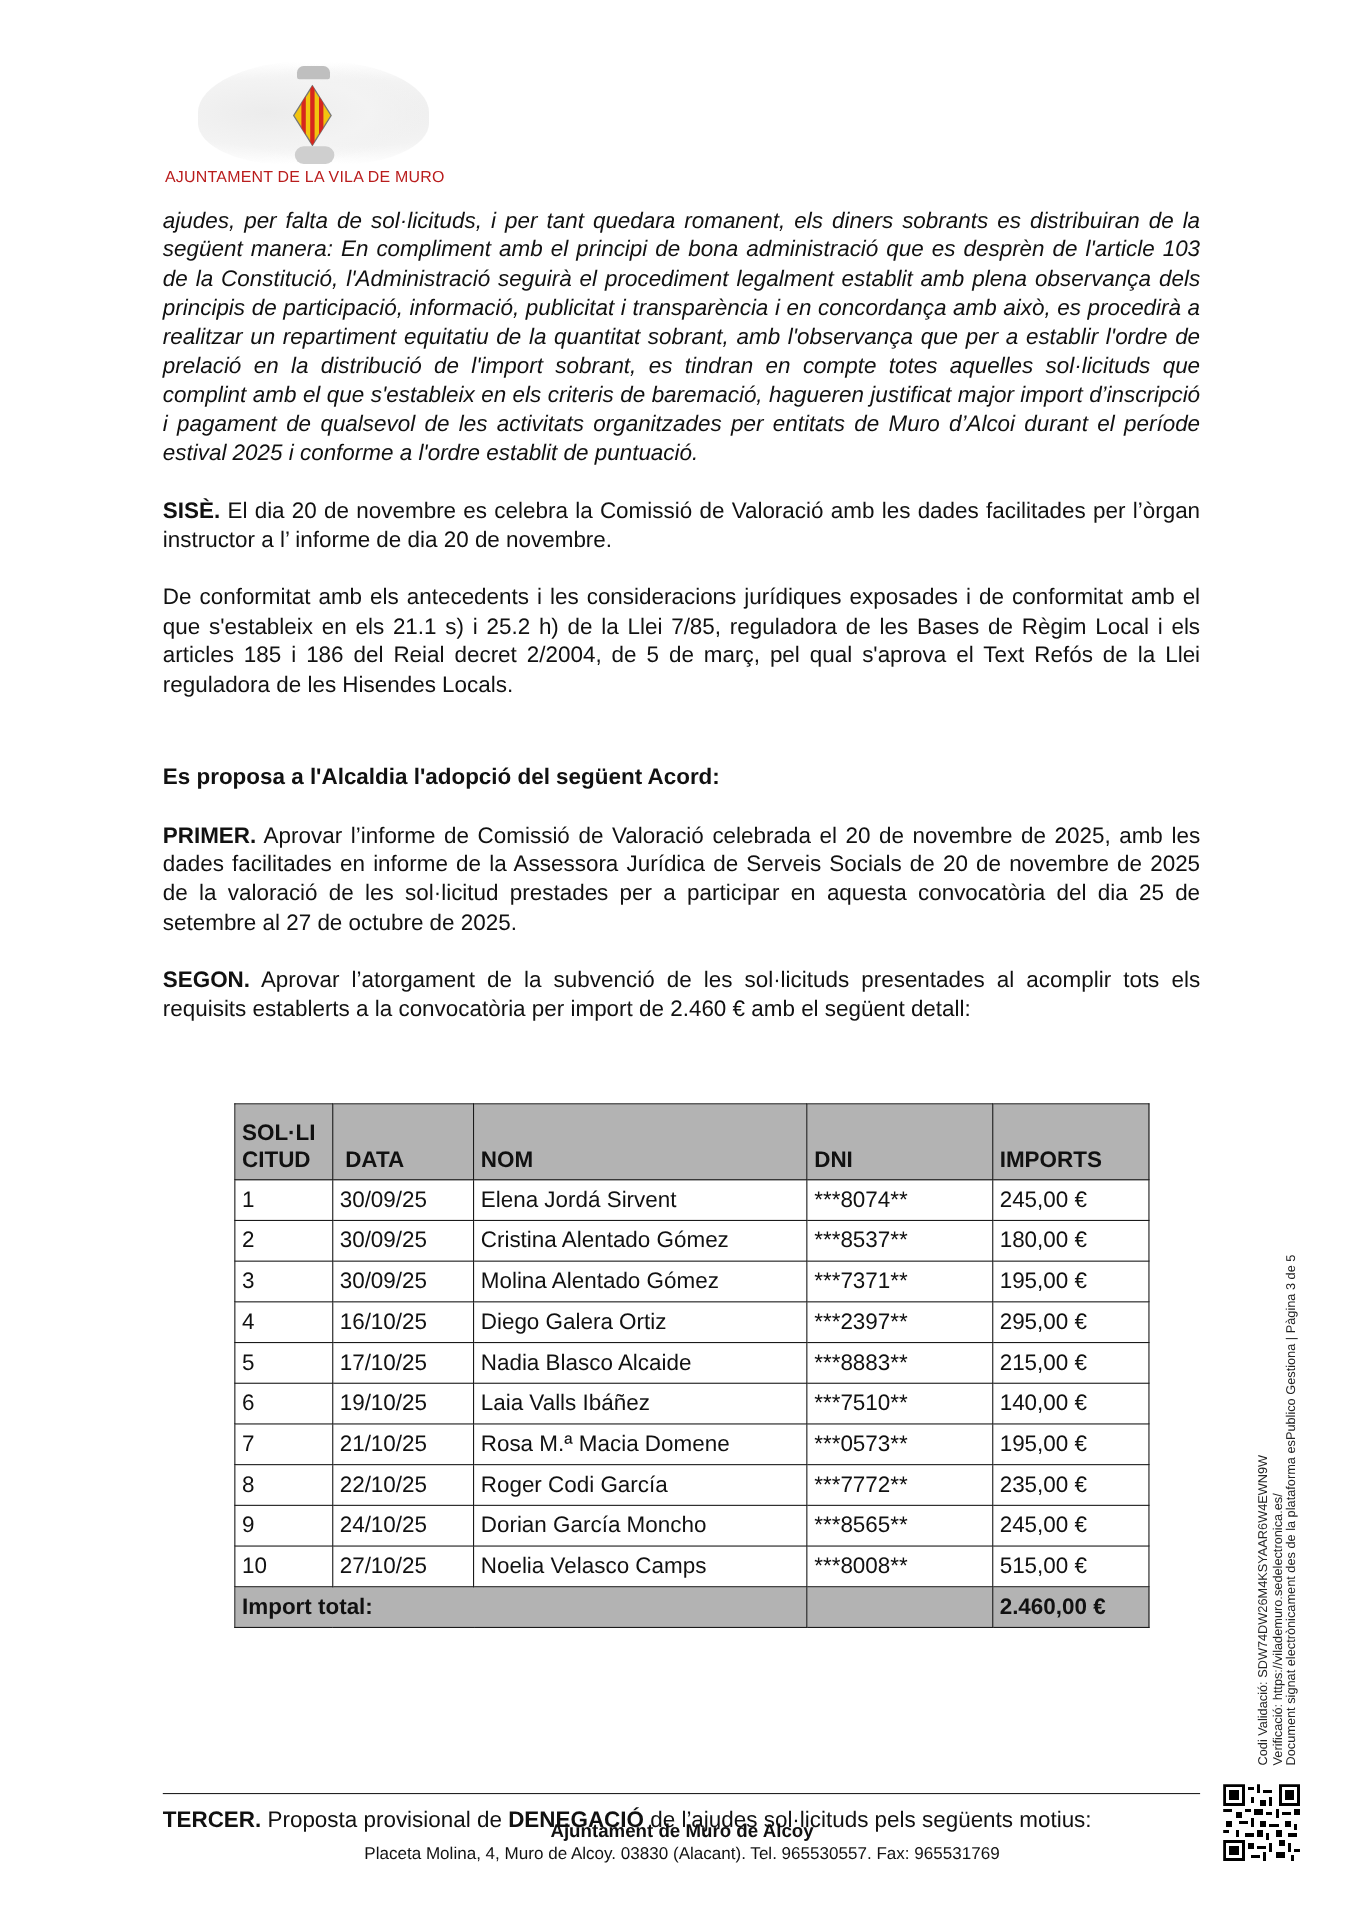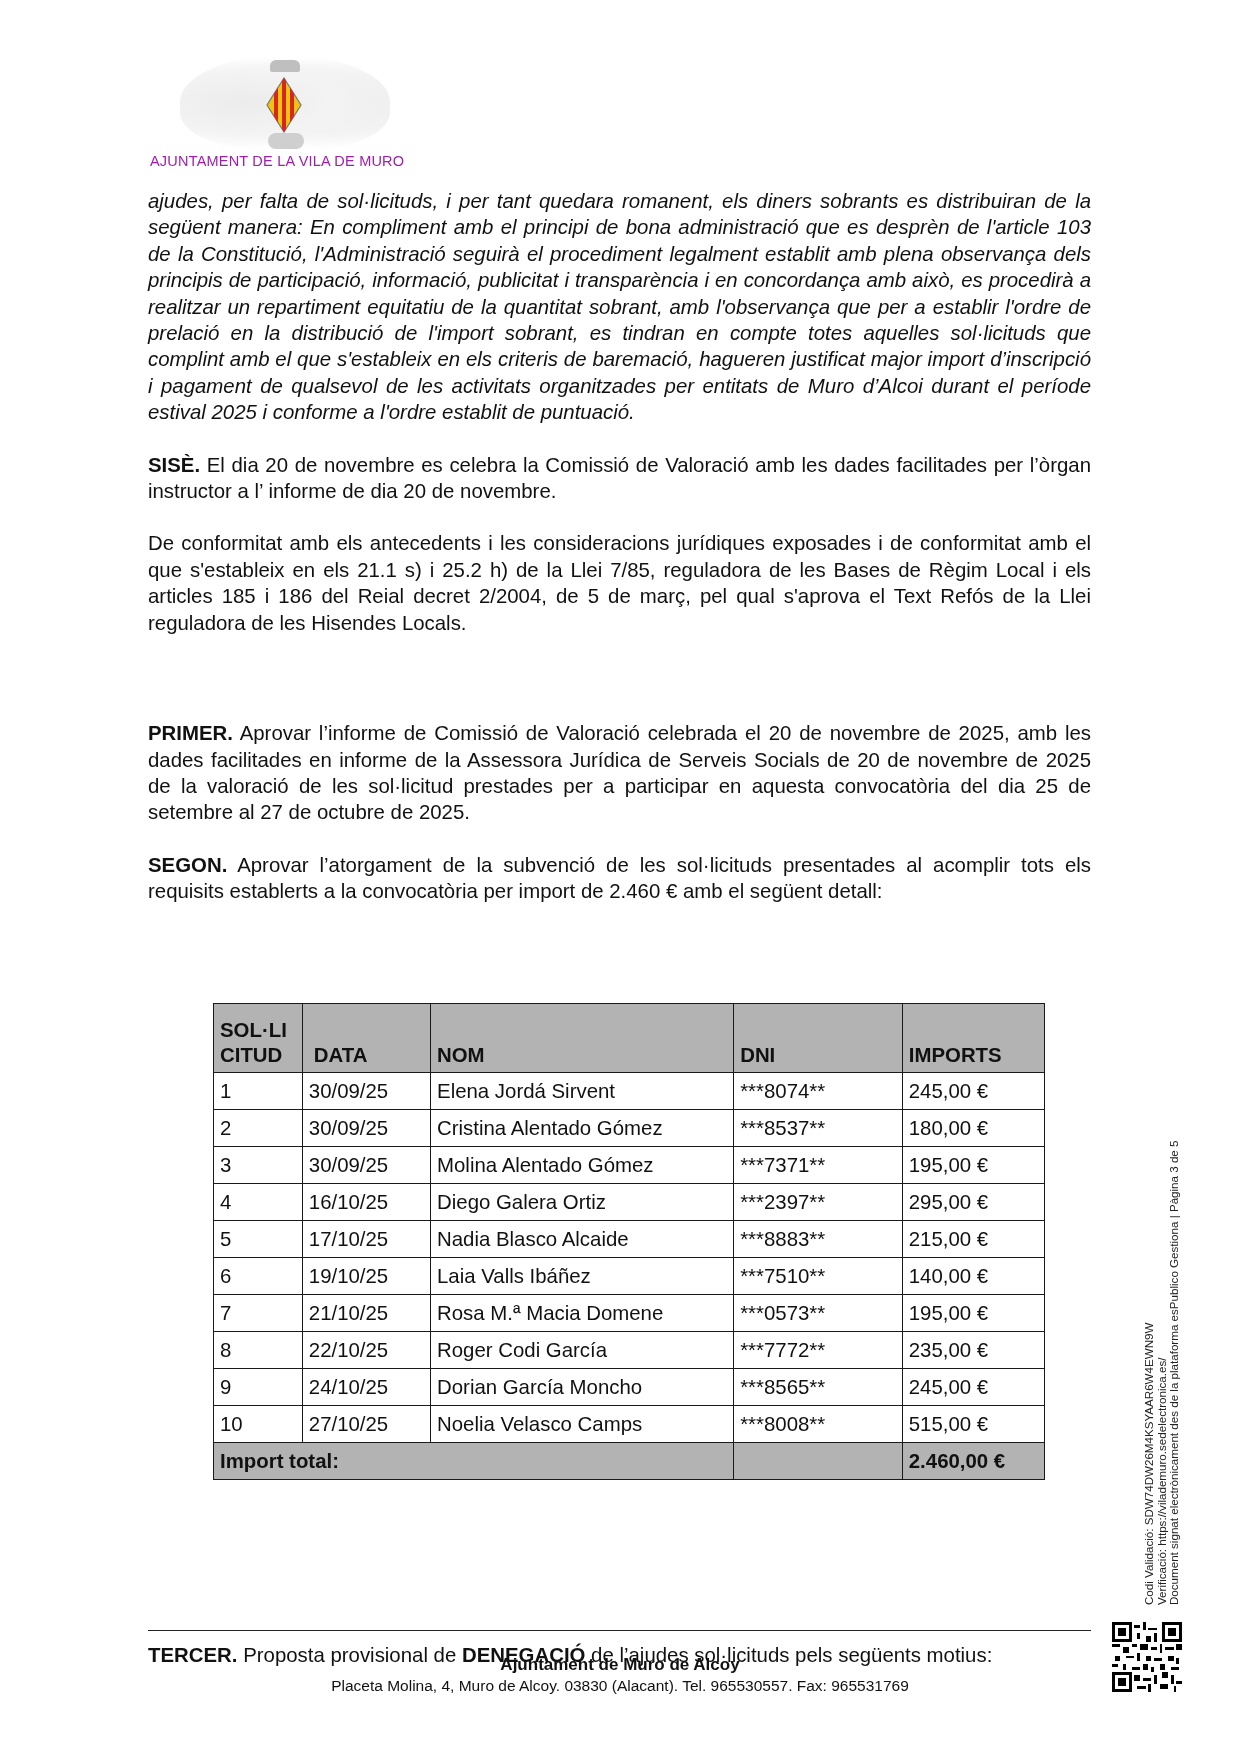--- a/index.html
+++ b/index.html
@@ -11,21 +11,21 @@
     .logo-watermark { position: absolute; left: 30px; top: 0; width: 210px; height: 95px;
       border-radius: 50% 50% 40% 40%;
       background: radial-gradient(ellipse at 30% 50%, #ececec 0%, #f3f3f3 45%, rgba(255,255,255,0) 70%),
                   radial-gradient(ellipse at 72% 50%, #ececec 0%, #f3f3f3 45%, rgba(255,255,255,0) 70%); }
     .logo-crown { position: absolute; left: 120px; top: 5px; width: 30px; height: 12px;
       background: #bfbfbf; border-radius: 6px 6px 2px 2px; }
     .logo-shield { position: absolute; left: 116px; top: 22px; width: 36px; height: 56px; }
     .logo-lions { position: absolute; left: 118px; top: 78px; width: 36px; height: 16px;
       background: #cfcfcf; border-radius: 8px; }
     .logo-text { position: absolute; left: 0; top: 98px; width: 270px; font-size: 14.5px;
-      letter-spacing: 0.2px; color: #a21caf; white-space: nowrap; }
+      letter-spacing: 0.2px; color: #b91c1c; white-space: nowrap; }
 
     
     .content { position: absolute; left: 148px; top: 188px; width: 943px; }
     .para { font-size: 20.4px; line-height: 26.4px; text-align: justify; margin: 0; }
     .para.italic { font-style: italic; }
     .para b { font-weight: bold; }
     .gap-1 { height: 26px; }
     .gap-2 { height: 58px; }
     .heading { font-size: 20.4px; line-height: 26.4px; font-weight: bold; margin: 0; }
 
@@ -78,20 +78,21 @@
   <div class="logo-text">AJUNTAMENT DE LA VILA DE MURO</div>
 </div>
 
 <div class="content">
   <p class="para italic">ajudes, per falta de sol·licituds, i per tant quedara romanent, els diners sobrants es distribuiran de la següent manera: En compliment amb el principi de bona administració que es desprèn de l'article 103 de la Constitució, l'Administració seguirà el procediment legalment establit amb plena observança dels principis de participació, informació, publicitat i transparència i en concordança amb això, es procedirà a realitzar un repartiment equitatiu de la quantitat sobrant, amb l'observança que per a establir l'ordre de prelació en la distribució de l'import sobrant, es tindran en compte totes aquelles sol·licituds que complint amb el que s'estableix en els criteris de baremació, hagueren justificat major import d’inscripció i pagament de qualsevol de les activitats organitzades per entitats de Muro d’Alcoi durant el període estival 2025 i conforme a l'ordre establit de puntuació.</p>
   <div class="gap-1"></div>
   <p class="para"><b>SISÈ.</b><span> El dia 20 de novembre es celebra la Comissió de Valoració amb les dades facilitades per l’òrgan instructor a l’ informe de dia 20 de novembre.</span></p>
   <div class="gap-1"></div>
   <p class="para">De conformitat amb els antecedents i les consideracions jurídiques exposades i de conformitat amb el que s'estableix en els 21.1 s) i 25.2 h) de la Llei 7/85, reguladora de les Bases de Règim Local i els articles 185 i 186 del Reial decret  2/2004, de 5 de març, pel qual s'aprova el Text Refós de la Llei reguladora de les Hisendes Locals.</p>
   <div class="gap-2"></div>
+  <p class="heading">Es proposa a l'Alcaldia l'adopció del següent Acord:</p>
   <div class="gap-1"></div>
   <p class="para"><b>PRIMER.</b><span> Aprovar l’informe de Comissió de Valoració celebrada el 20 de novembre de 2025, amb les dades facilitades en informe de la Assessora Jurídica de Serveis Socials de 20 de novembre de 2025 de la valoració de les sol·licitud prestades per a participar en aquesta convocatòria del dia 25 de setembre al 27 de octubre de 2025.</span></p>
   <div class="gap-1"></div>
   <p class="para"><b>SEGON.</b><span> Aprovar l’atorgament de la subvenció de les sol·licituds presentades al acomplir tots els requisits establerts a la convocatòria per import de 2.460 € amb el següent detall:</span></p>
 </div>
 
 <div class="tbl-wrap">
   <table>
     <thead>
       <tr>

